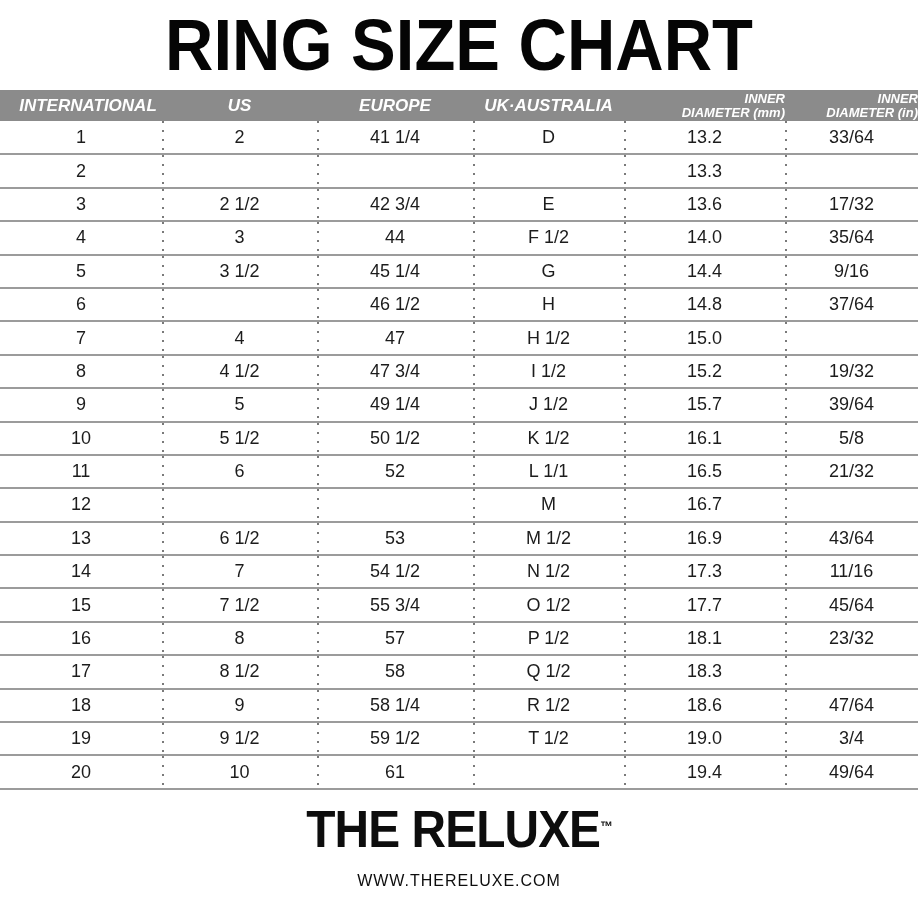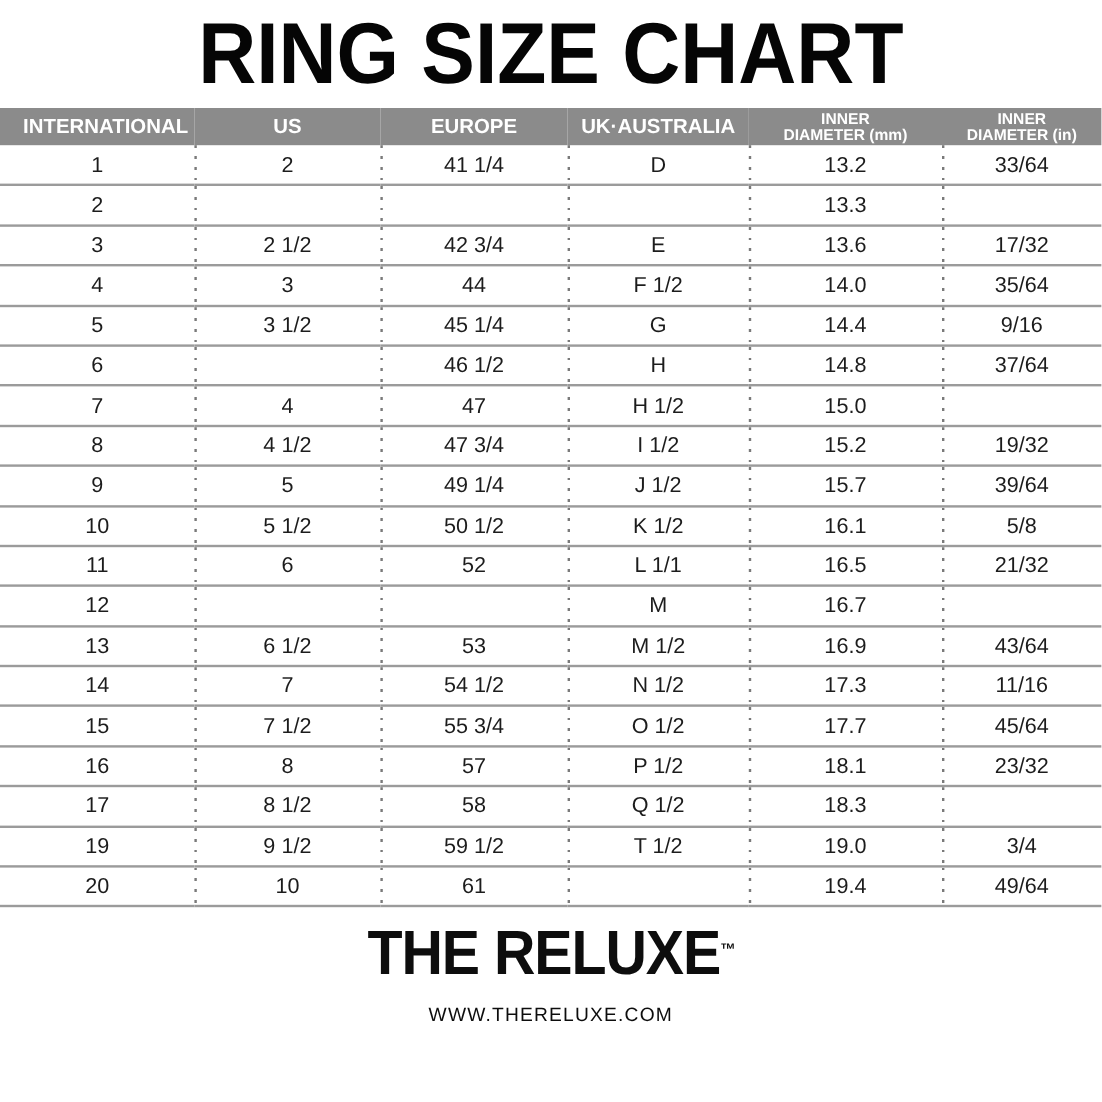--- a/index.html
+++ b/index.html
@@ -34,22 +34,22 @@
     width:918px;border-collapse:collapse;table-layout:fixed;
   }
   col.c1{width:162px;} col.c2{width:155px;} col.c3{width:156px;}
   col.c4{width:151px;} col.c5{width:161px;} col.c6{width:133px;}
 
   thead th{
     background:var(--header-bg);color:var(--header-text);
     height:31px;vertical-align:middle;text-align:center;
     font-weight:700;font-size:17px;line-height:18px;padding:0;
   }
-  thead th.two-line{font-size:13px;line-height:13.5px;}
-  thead th .hline{display:block;}
+  thead th.two-line{font-size:13px;line-height:13.5px;text-align:right;}
+  thead th .hline{display:block;font-style:italic;}
   thead th:first-child{padding-left:14px;}
 
   tbody td{
     height:33.4px;padding:0;text-align:center;vertical-align:middle;
     font-size:18px;color:var(--text);
     border-bottom:2px solid var(--row-line);
     white-space:nowrap;
   }
   
   tbody td:not(:first-child){
@@ -260,20 +260,28 @@
         </tr>
         <tr>
           <td>17</td>
           <td>8 1/2</td>
           <td>58</td>
           <td>Q 1/2</td>
           <td>18.3</td>
           <td></td>
         </tr>
         <tr>
+          <td>18</td>
+          <td>9</td>
+          <td>58 1/4</td>
+          <td>R 1/2</td>
+          <td>18.6</td>
+          <td>47/64</td>
+        </tr>
+        <tr>
           <td>19</td>
           <td>9 1/2</td>
           <td>59 1/2</td>
           <td>T 1/2</td>
           <td>19.0</td>
           <td>3/4</td>
         </tr>
         <tr>
           <td>20</td>
           <td>10</td>

